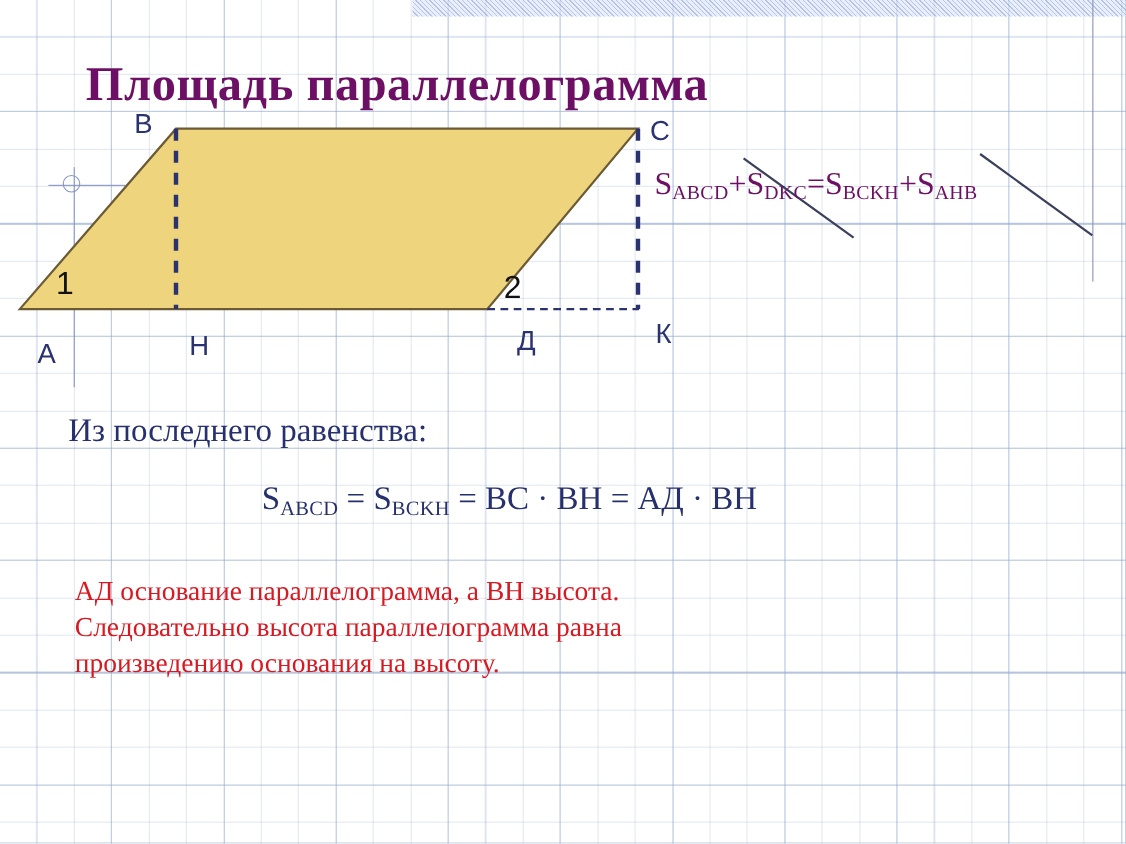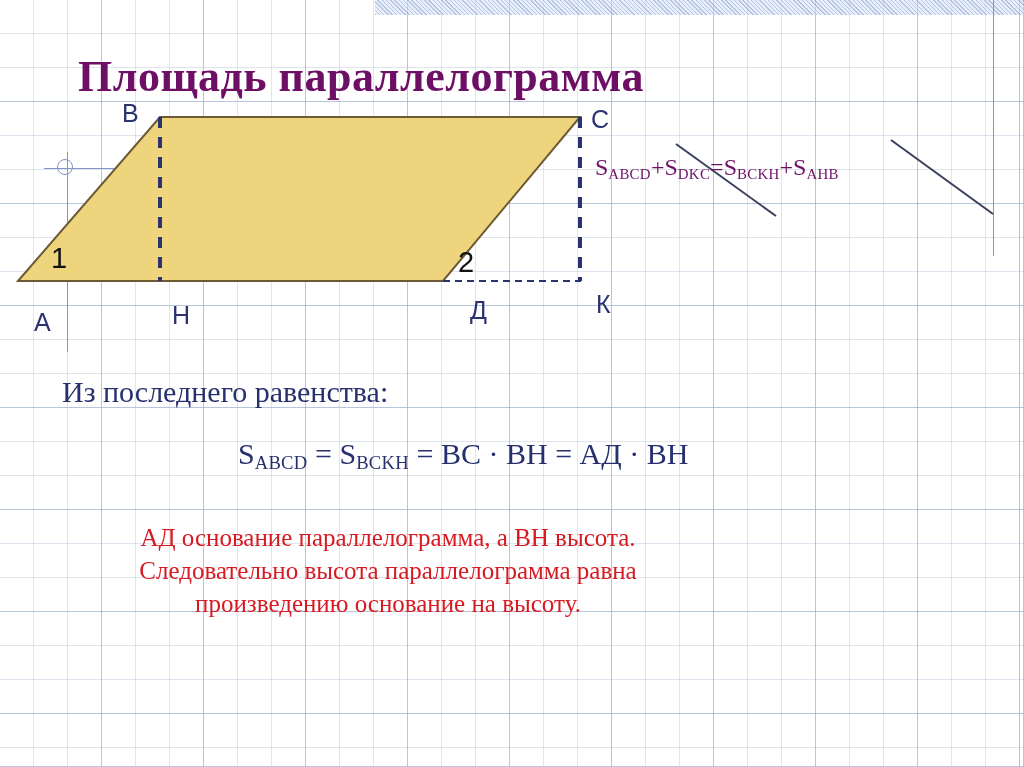--- a/index.html
+++ b/index.html
@@ -127,21 +127,21 @@
 
   
   .formula {
     position: absolute;
     white-space: nowrap;
     font-family: "Liberation Serif", serif;
   }
   #formula-top {
     left: 595px;
     top: 152px;
-    font-size: 24px;
+    font-size: 29px;
     line-height: 30px;
   }
   #formula-mid {
     left: 238px;
     top: 438px;
     font-size: 30px;
     line-height: 32px;
   }
   .formula sub {
     font-size: 0.62em;
@@ -209,19 +209,19 @@
   <div class="formula" id="formula-top" style="color: rgb(109, 16, 101);">
     <span><span>S</span><sub>ABCD</sub></span><span>+</span><span><span>S</span><sub>DKC</sub></span><span>=</span><span><span>S</span><sub>BCKH</sub></span><span>+</span><span><span>S</span><sub>AHB</sub></span>
   </div>
 
   <div id="fromline" style="color: rgb(39, 48, 110);">Из последнего равенства:</div>
 
   <div class="formula" id="formula-mid" style="color: rgb(39, 48, 110); text-align: center;">
     <span><span>S</span><sub>ABCD</sub></span><span> = </span><span><span>S</span><sub>BCKH</sub></span><span> = </span><span>ВС · ВН</span><span> = </span><span>АД · ВН</span>
   </div>
 
-  <div id="redblock" style="color: rgb(216, 25, 33); text-align: center;">
+  <div id="redblock" style="color: rgb(216, 25, 33);">
     <span class="redline">АД основание параллелограмма, а ВН высота.</span>
     <span class="redline">Следовательно высота параллелограмма равна</span>
-    <span class="redline">произведению основание на высоту.</span>
+    <span class="redline">произведению основания на высоту.</span>
   </div>
 
 </div>
 
 </body></html>

